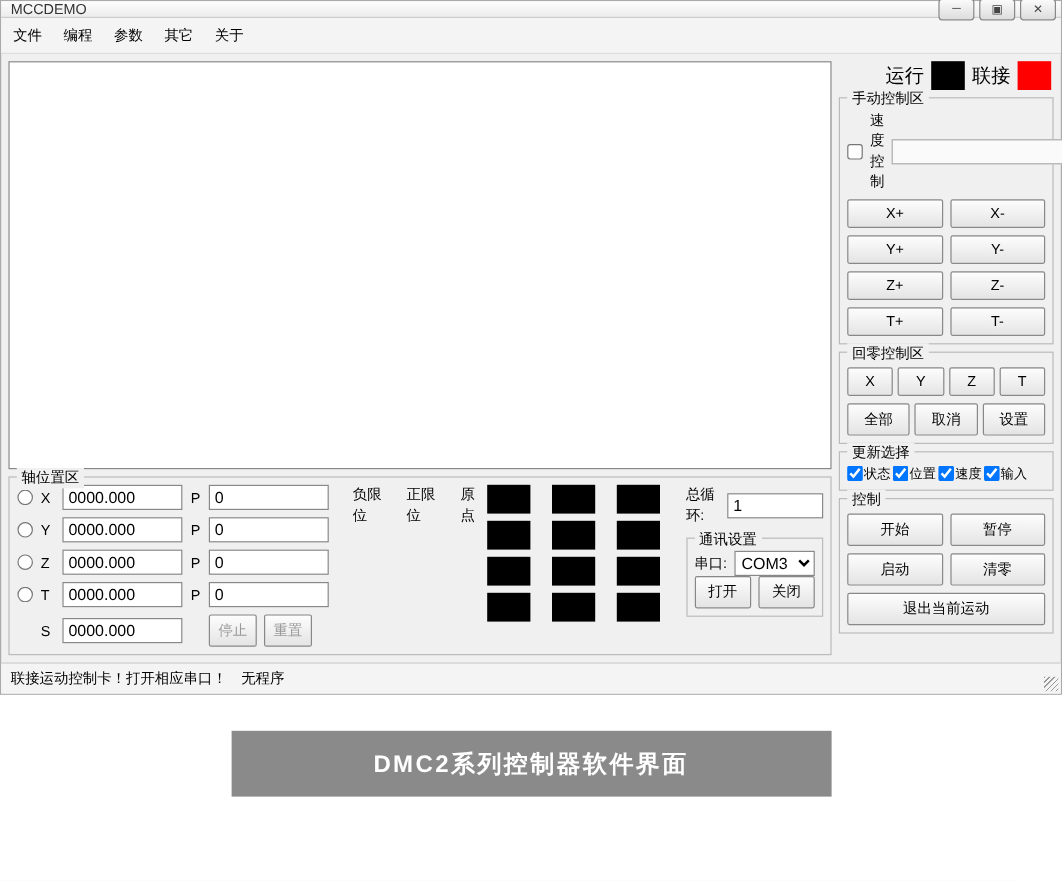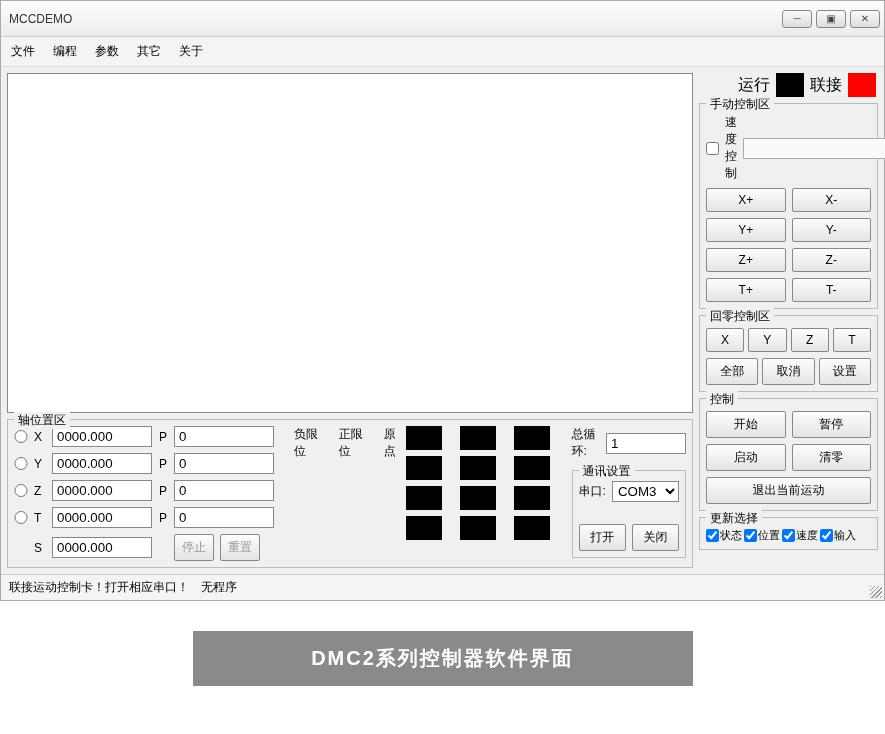--- a/index.html
+++ b/index.html
@@ -1,18 +1,18 @@
 <!DOCTYPE html>
 <html><head>
 <meta charset="utf-8">
 <style>
 * { box-sizing: border-box; margin: 0; padding: 0; }
 body { font-family: "Microsoft YaHei", SimSun, Arial, sans-serif; font-size: 12px; background: #fff; width: 885px; }
 .window { border: 1px solid #aaa; background: #f0f0f0; }
-.titlebar { background: linear-gradient(#fdfdfd,#ececec); border-bottom: 1px solid #ccc; height: 36px; display: flex; align-items: center; padding: 0 4px; }
+.titlebar { background: linear-gradient(#fdfdfd,#ececec); border-bottom: 1px solid #ccc; height: 14px; display: flex; align-items: center; padding: 0 4px; }
 .titlebar .title { flex: 1; color: #333; padding-left: 4px; }
 .win-btns { display: flex; gap: 4px; }
 .win-btn { width: 30px; height: 18px; border: 1px solid #888; border-radius: 3px; background: linear-gradient(#fafafa,#ddd); display: flex; align-items: center; justify-content: center; font-size: 10px; color: #444; cursor: pointer; }
 .menubar { display: flex; gap: 18px; padding: 6px 10px; border-bottom: 1px solid #ddd; background: #f4f4f4; }
 .menubar span { cursor: pointer; }
 .body-area { display: flex; padding: 6px; gap: 6px; }
 .left-col { flex: 1; display: flex; flex-direction: column; gap: 6px; }
 .right-col { width: 179px; display: flex; flex-direction: column; gap: 6px; }
 .canvas-box { background: #fff; border: 1px solid #888; height: 340px; }
 .group { border: 1px solid #bbb; padding: 6px; position: relative; background: #f0f0f0; }
@@ -42,21 +42,21 @@
 .limits-block { display: flex; gap: 4px; margin-left: 10px; font-family: Liberation Mono, monospace; }
 .limits-header { display: flex; gap: 18px; font-size: 12px; justify-content: center; }
 .limits-grid { display: grid; grid-template-columns: repeat(3, 36px); grid-auto-rows: 24px; gap: 6px 18px; }
 .lim-cell { background: #000; }
 .loop-comm { display: flex; flex-direction: column; gap: 10px; margin-left: 12px; }
 .loop-row { display: flex; align-items: center; gap: 6px; }
 .loop-row input { width: 80px; padding: 2px 4px; border: 1px solid #888; background: #fff; }
 .comm-group { border: 1px solid #bbb; padding: 6px; position: relative; }
 .comm-row { display: flex; align-items: center; gap: 6px; margin-top: 4px; }
 .comm-row select { flex:1; padding: 1px; border: 1px solid #888; background: #fff; }
-.comm-btns { display: flex; gap: 6px; margin-top: 22px; }
+.comm-btns { display: flex; gap: 6px; margin-top: 0; }
 .comm-btns .btn { flex: 1; }
 .statusbar { border-top: 1px solid #ccc; padding: 4px 8px; font-size: 12px; display: flex; gap: 12px; background: #f4f4f4; }
 .caption-bar { margin: 30px auto 0; width: 500px; background: #8a8a8a; color: #fff; text-align: center; padding: 14px 0; font-size: 20px; font-weight: bold; letter-spacing: 2px; }
 .resize-grip { position: absolute; right: 2px; bottom: 2px; width: 12px; height: 12px; background: repeating-linear-gradient(135deg,#999,#999 1px,transparent 1px,transparent 3px); }
 .rel { position: relative; }
 </style>
 </head>
 <body>
 
 <div class="window rel">
@@ -202,51 +202,51 @@
           <div class="btn">T</div>
         </div>
         <div class="home-row2">
           <div class="btn">全部</div>
           <div class="btn">取消</div>
           <div class="btn">设置</div>
         </div>
       </div>
 
       <div class="group">
+        <span class="group-title">更新选择</span>
+        <div class="update-row">
+          <label>
+              <input type="checkbox" checked="" style="">
+              <span>状态</span>
+            </label>
+          <label>
+              <input type="checkbox" checked="" style="">
+              <span>位置</span>
+            </label>
+          <label>
+              <input type="checkbox" checked="" style="">
+              <span>速度</span>
+            </label>
+          <label>
+              <input type="checkbox" checked="" style="">
+              <span>输入</span>
+            </label>
+        </div>
+      </div>
+
+      <div class="group">
         <span class="group-title">控制</span>
         <div class="control-grid">
           <div class="btn">开始</div>
           <div class="btn">暂停</div>
           <div class="btn">启动</div>
           <div class="btn">清零</div>
           <div class="btn control-exit">退出当前运动</div>
         </div>
       </div>
-
-      <div class="group">
-        <span class="group-title">更新选择</span>
-        <div class="update-row">
-          <label>
-              <input type="checkbox" checked="" style="">
-              <span>状态</span>
-            </label>
-          <label>
-              <input type="checkbox" checked="" style="">
-              <span>位置</span>
-            </label>
-          <label>
-              <input type="checkbox" checked="" style="">
-              <span>速度</span>
-            </label>
-          <label>
-              <input type="checkbox" checked="" style="">
-              <span>输入</span>
-            </label>
-        </div>
-      </div>
     </div>
   </div>
 
   <div class="statusbar rel">
     <span>联接运动控制卡！打开相应串口！</span>
     <span>无程序</span>
     <div class="resize-grip"></div>
   </div>
 </div>
 

